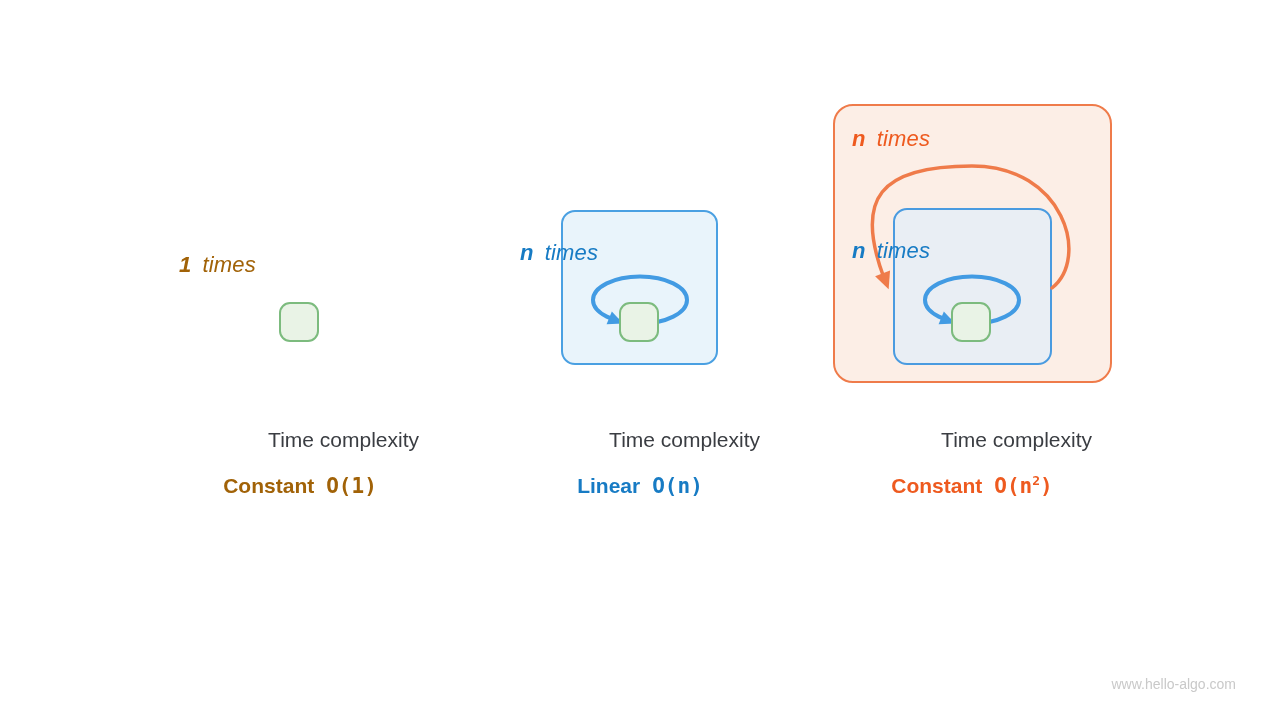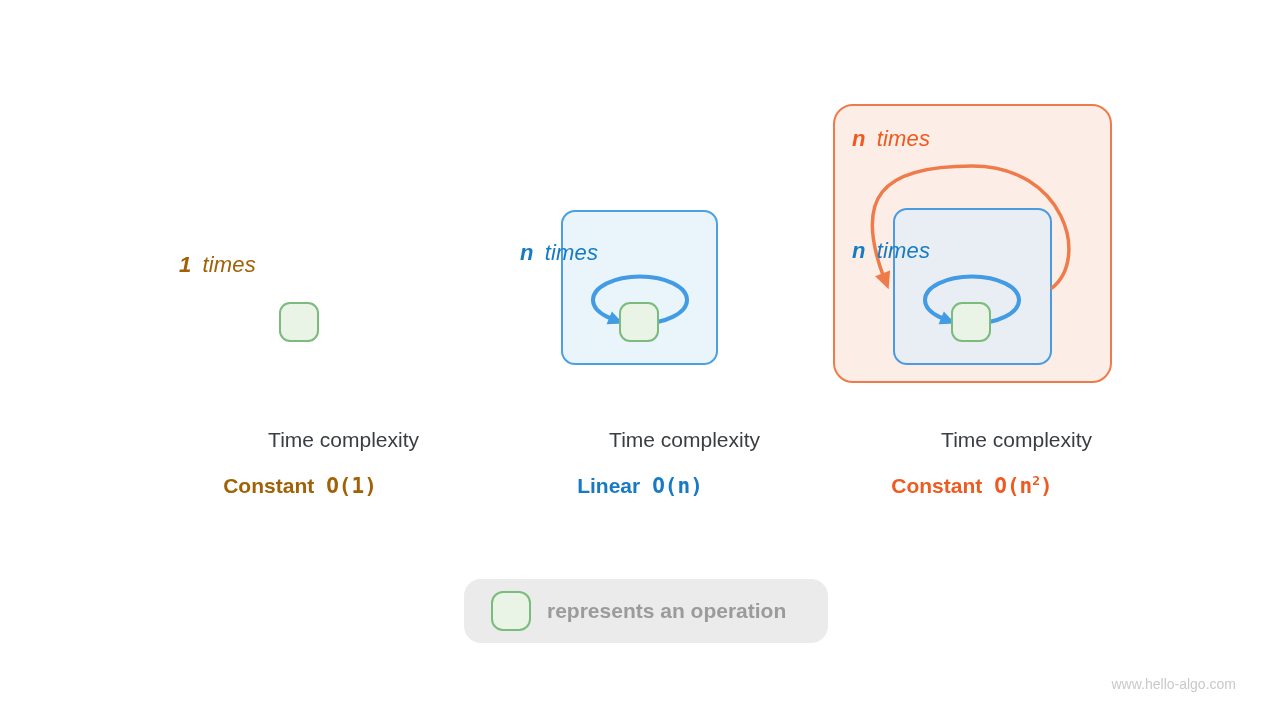--- a/index.html
+++ b/index.html
@@ -89,20 +89,16 @@
   <div class="result-label green-text" style="left:160px; top:474px;">
     <span>Constant</span><span class="bigo"><span>O(1)</span><sup></sup><span></span></span>
   </div>
   <div class="result-label blue-text" style="left:500px; top:474px;">
     <span>Linear</span><span class="bigo"><span>O(n)</span><sup></sup><span></span></span>
   </div>
   <div class="result-label orange-text" style="left:832px; top:474px;">
     <span>Constant</span><span class="bigo"><span>O(n</span><sup>2</sup><span>)</span></span>
   </div>
 
-  <div class="legend">
-    <div class="op-box"></div>
-    <span class="legend-text">represents an operation</span>
-  </div>
 
   <div class="watermark">www.hello-algo.com</div>
 
 </div>
 
 </body></html>

